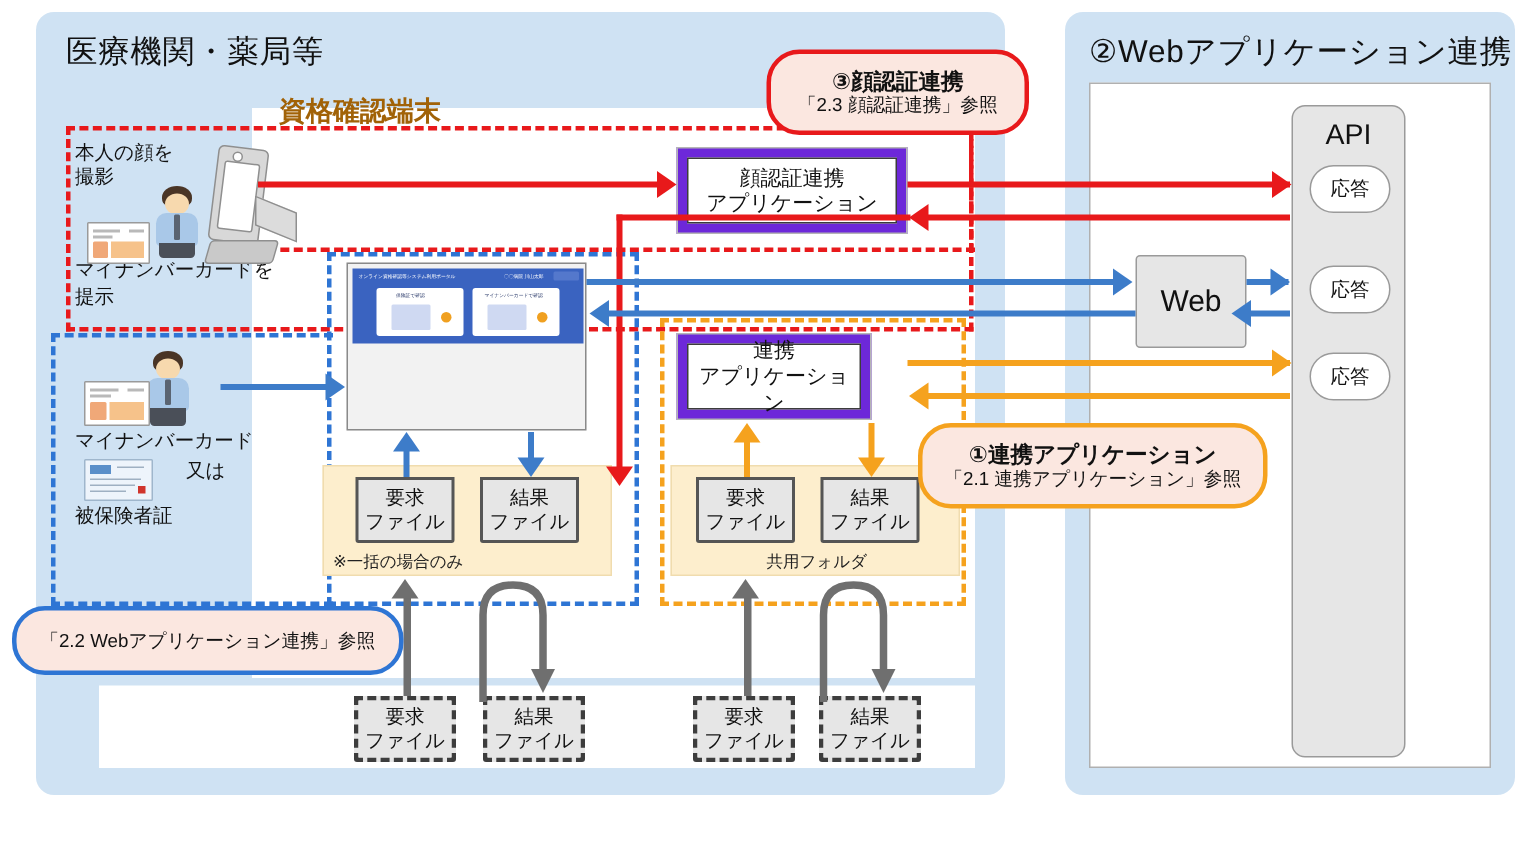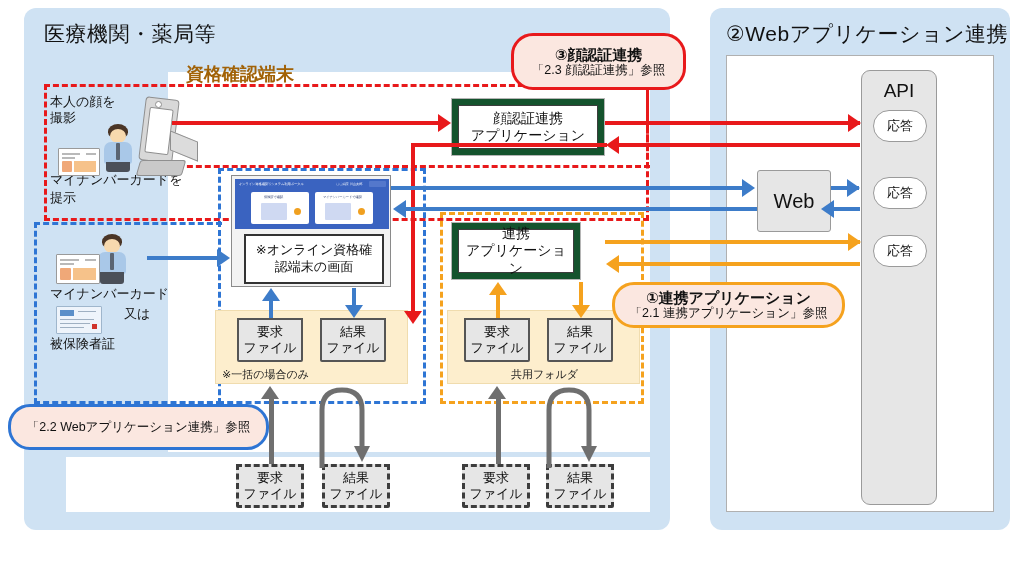--- a/index.html
+++ b/index.html
@@ -20,21 +20,21 @@
   }
   .panel-title-bold{
     font-size:18px;font-weight:bold;color:#a16207;white-space:nowrap;
   }
 
   
   .white-box{background:#ffffff;}
 
   
   .greyframe{
-    background:#14532d;border:1px solid #b5b5b5;
+    background:#6d28d9;border:1px solid #b5b5b5;
     display:flex;align-items:center;justify-content:center;
   }
   .greyframe > .inner{
     background:#ffffff;border:1px solid #3c3c3c;
     width:calc(100% - 14px);height:calc(100% - 14px);
     display:flex;flex-direction:column;align-items:center;justify-content:center;
     font-size:14px;line-height:1.25;color:#111;text-align:center;
   }
 
   
@@ -247,24 +247,20 @@
         <div class="tiny-d" style="left:13px;top:3px;">保険証で確認</div>
         <span class="mini-strip" style="left:10px;top:11px;width:26px;height:17px;"></span>
         <span class="mini-dot" style="left:43px;top:16px;width:7px;height:7px;"></span>
       </div>
       <div class="mini-card" style="left:80px;top:13px;width:58px;height:32px;">
         <div class="tiny-d" style="left:8px;top:3px;">マイナンバーカードで確認</div>
         <span class="mini-strip" style="left:10px;top:11px;width:26px;height:17px;"></span>
         <span class="mini-dot" style="left:43px;top:16px;width:7px;height:7px;"></span>
       </div>
     </div>
-    <div class="screen-cap" style="left:12px;top:58px;width:136px;height:46px;">
-      <span>※オンライン資格確</span>
-      <span>認端末の画面</span>
-    </div>
   </div>
 
   <div class="abs greyframe" style="left:451px;top:98px;width:154px;height:58px;">
     <div class="inner">
       <span>顔認証連携</span>
       <span>アプリケーション</span>
     </div>
   </div>
 
   <div class="abs greyframe" style="left:451px;top:222px;width:130px;height:58px;">
@@ -375,21 +371,21 @@
   <svg class="abs" style="left:539px;top:382px;width:70px;height:86px;" viewBox="0 0 70 86">
     <path d="M10 86 L10 28 Q10 8 30 8 Q50 8 50 28 L50 64" fill="none" stroke="#6f6f6f" stroke-width="5"></path>
     <polygon points="50,80 42,64 58,64" fill="#6f6f6f"></polygon>
   </svg>
 
   <div class="abs callout red" style="left:511px;top:33px;width:175px;height:57px;">
     <div class="l1">③顔認証連携</div>
     <div class="l2">「2.3 顔認証連携」参照</div>
   </div>
 
-  <div class="abs callout orange" style="left:612px;top:282px;width:233px;height:46px;">
+  <div class="abs callout orange" style="left:612px;top:282px;width:233px;height:57px;">
     <div class="l1">①連携アプリケーション</div>
     <div class="l2">「2.1 連携アプリケーション」参照</div>
   </div>
 
   <div class="abs callout blue" style="left:8px;top:404px;width:261px;height:46px;">
     <div class="l2">「2.2 Webアプリケーション連携」参照</div>
   </div>
 
 
 </div>

